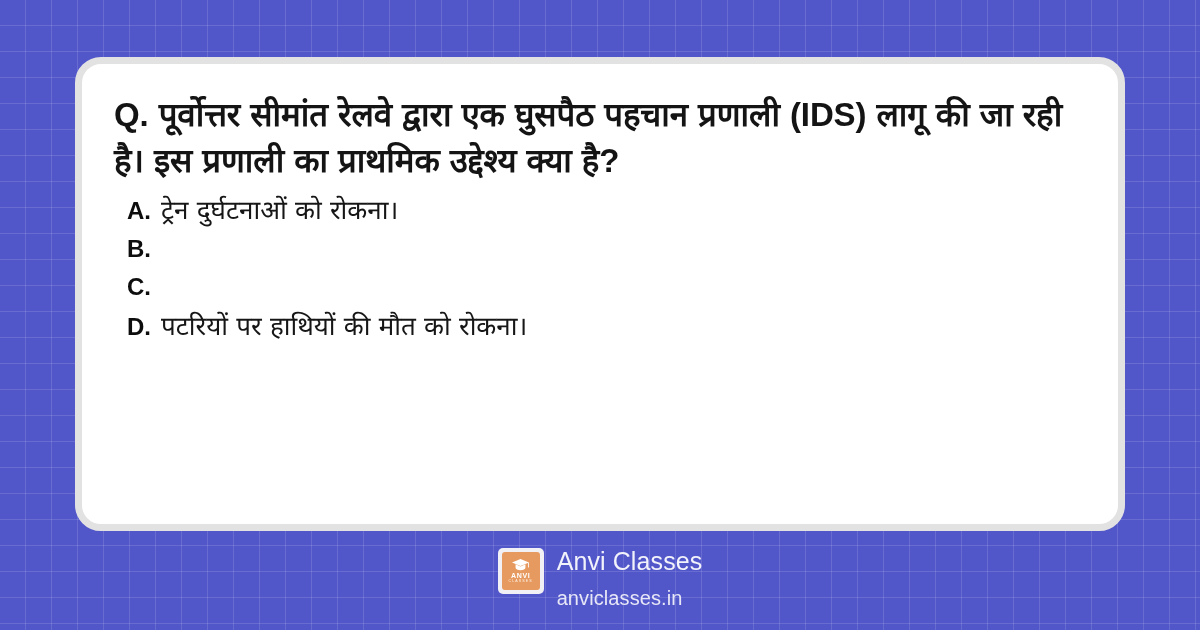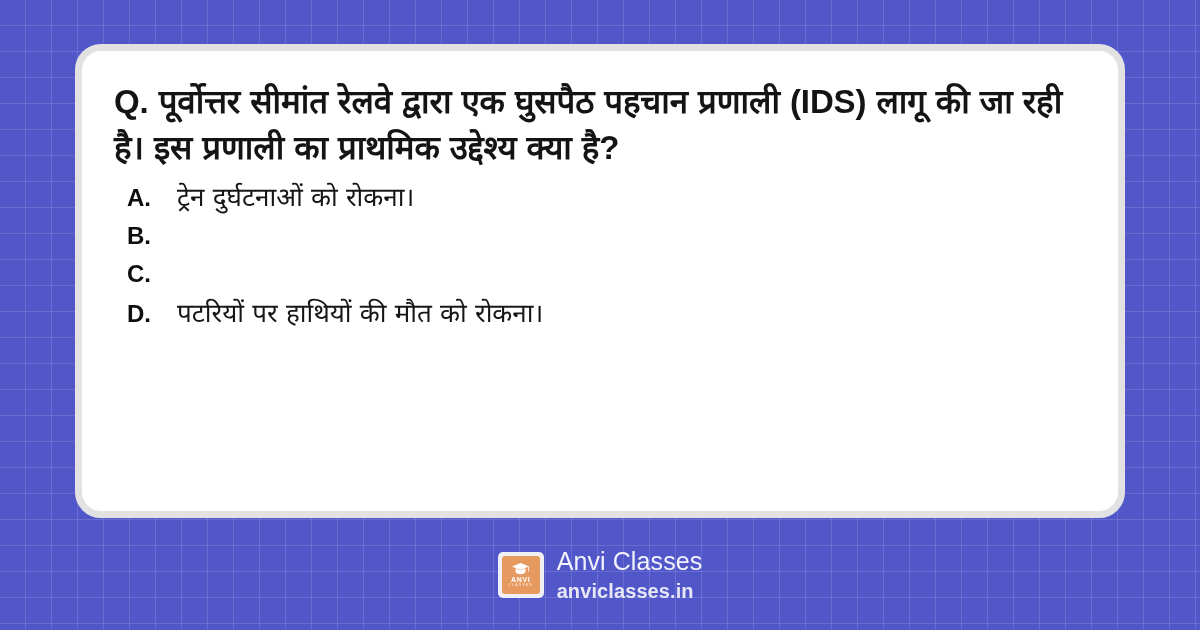--- a/index.html
+++ b/index.html
@@ -18,21 +18,21 @@
       linear-gradient(to bottom, rgba(255,255,255,0.13) 1px, transparent 1px);
     background-size:26px 26px;
     background-position:-1px -1px;
     position:relative;
   }
 
   
   #quiz-card {
     position:absolute;
     left:75px;
-    top:44px;
+    top:57px;
     width:1050px;
     height:474px;
     background:#ffffff;
     border-radius:26px;
     border:7px solid #e2e2e2;
     padding:28px 30px 20px 30px;
   }
 
   #question-block {
     font-family:"Liberation Sans", sans-serif;
@@ -68,32 +68,31 @@
     flex:0 0 auto;
     color:#0d0d0d;
   }
 
   .option-text {
     font-family:"Liberation Sans", sans-serif;
     font-weight:normal;
     font-size:26px;
     color:#161616;
     word-spacing:1px;
-    margin-left:16px;
   }
 
   
   #footer-brand {
     position:absolute;
     left:0;
     top:548px;
     width:1200px;
     display:flex;
     justify-content:center;
-    align-items:center;
+    align-items:flex-start;
     gap:13px;
   }
 
   #brand-logo {
     width:46px;
     height:46px;
     background:#f0f0f5;
     border-radius:5px;
     padding:4px;
     flex:0 0 auto;
@@ -138,23 +137,23 @@
   #brand-title {
     font-size:25px;
     color:#f2f2fb;
     font-weight:normal;
     letter-spacing:0.1px;
   }
 
   #brand-url {
     font-size:20px;
     color:#e7e7f7;
-    font-weight:bold;
+    font-weight:normal;
     letter-spacing:0.1px;
-    margin-top:7px;
+    margin-top:14px;
   }
 </style>
 </head>
 <body>
 
 <div id="quiz-card">
 
   <div id="question-block">Q. पूर्वोत्तर सीमांत रेलवे द्वारा एक घुसपैठ पहचान प्रणाली (IDS) लागू की जा रही है। इस प्रणाली का प्राथमिक उद्देश्य क्या है?</div>
 
   <div id="options-list">

